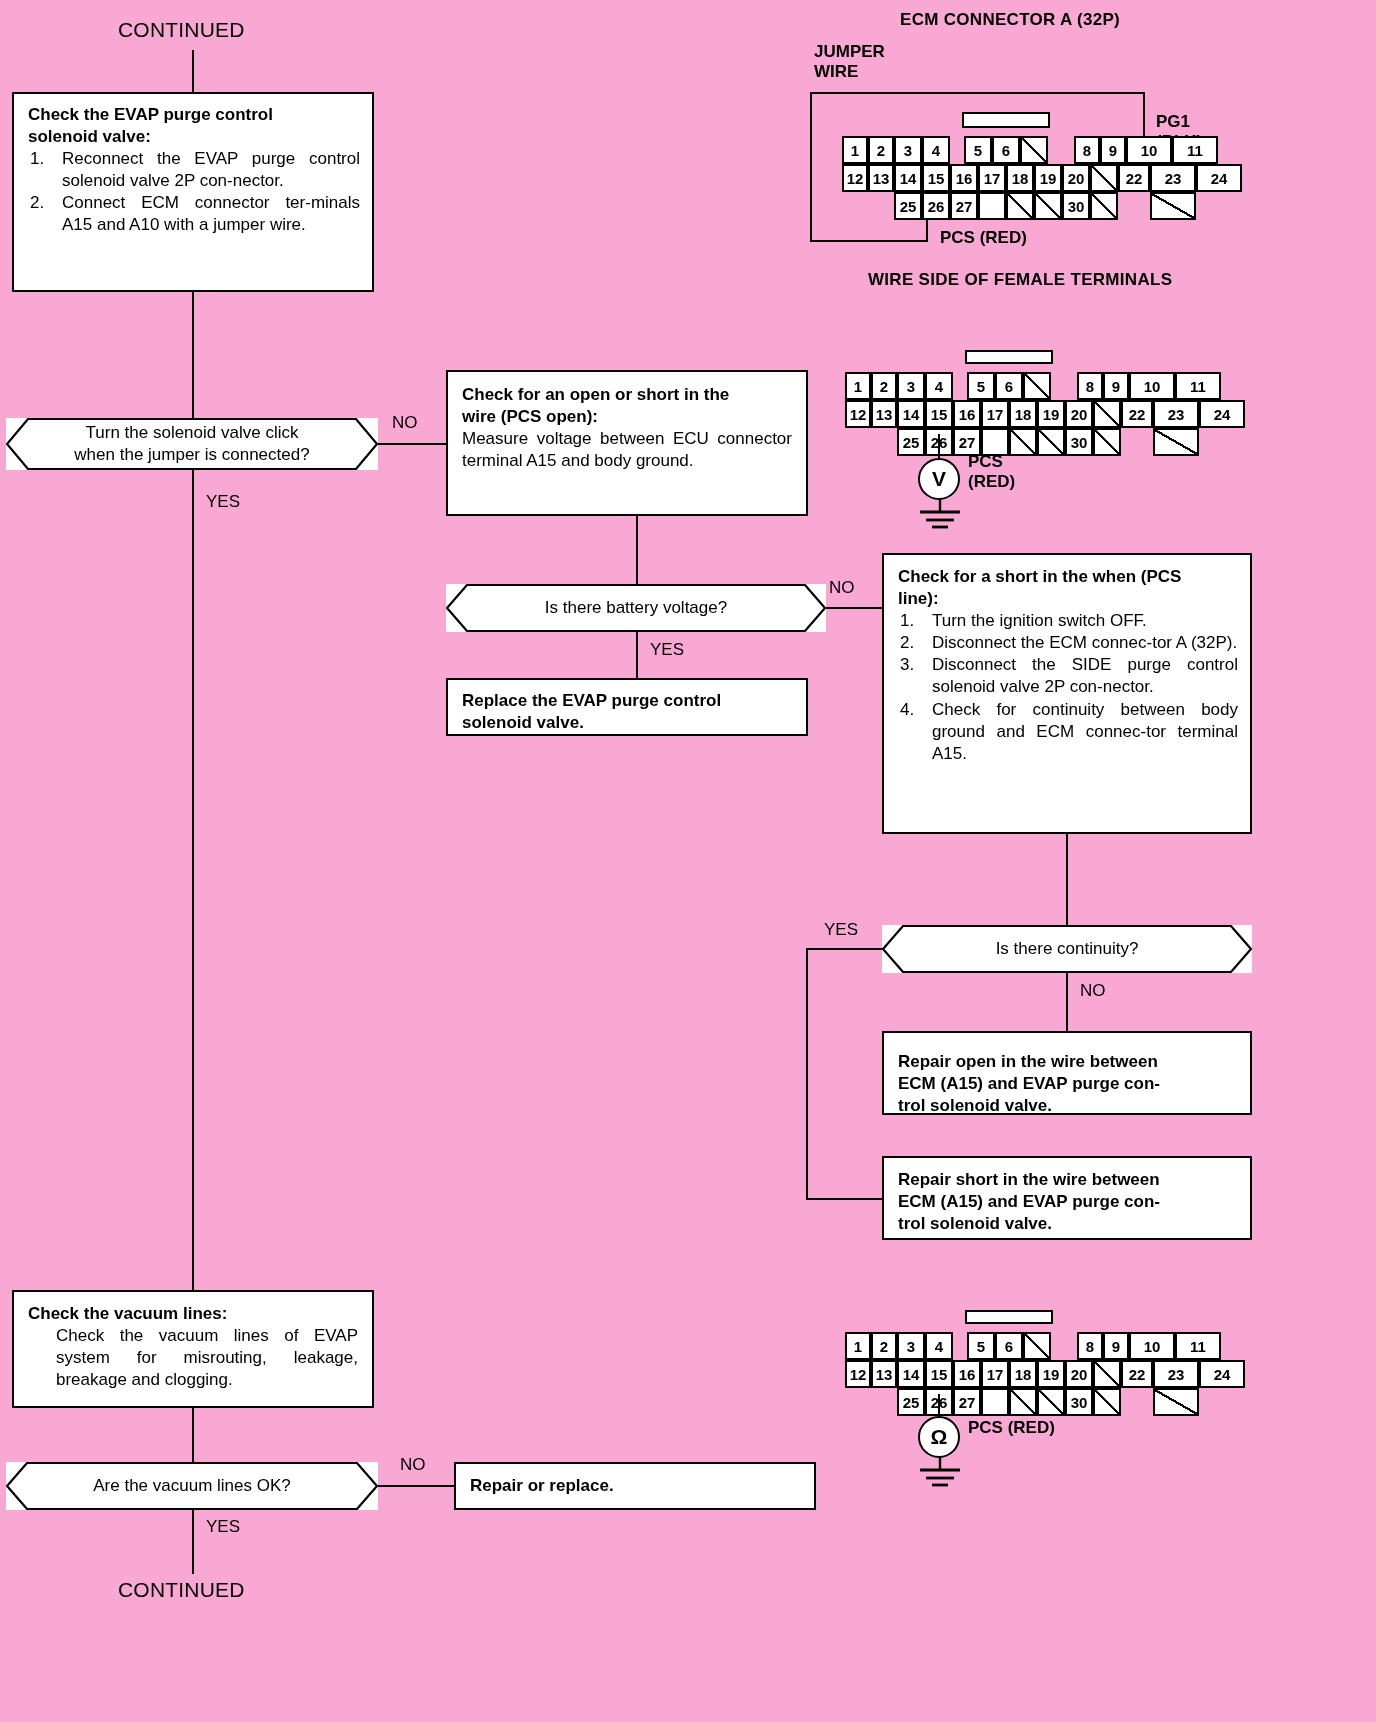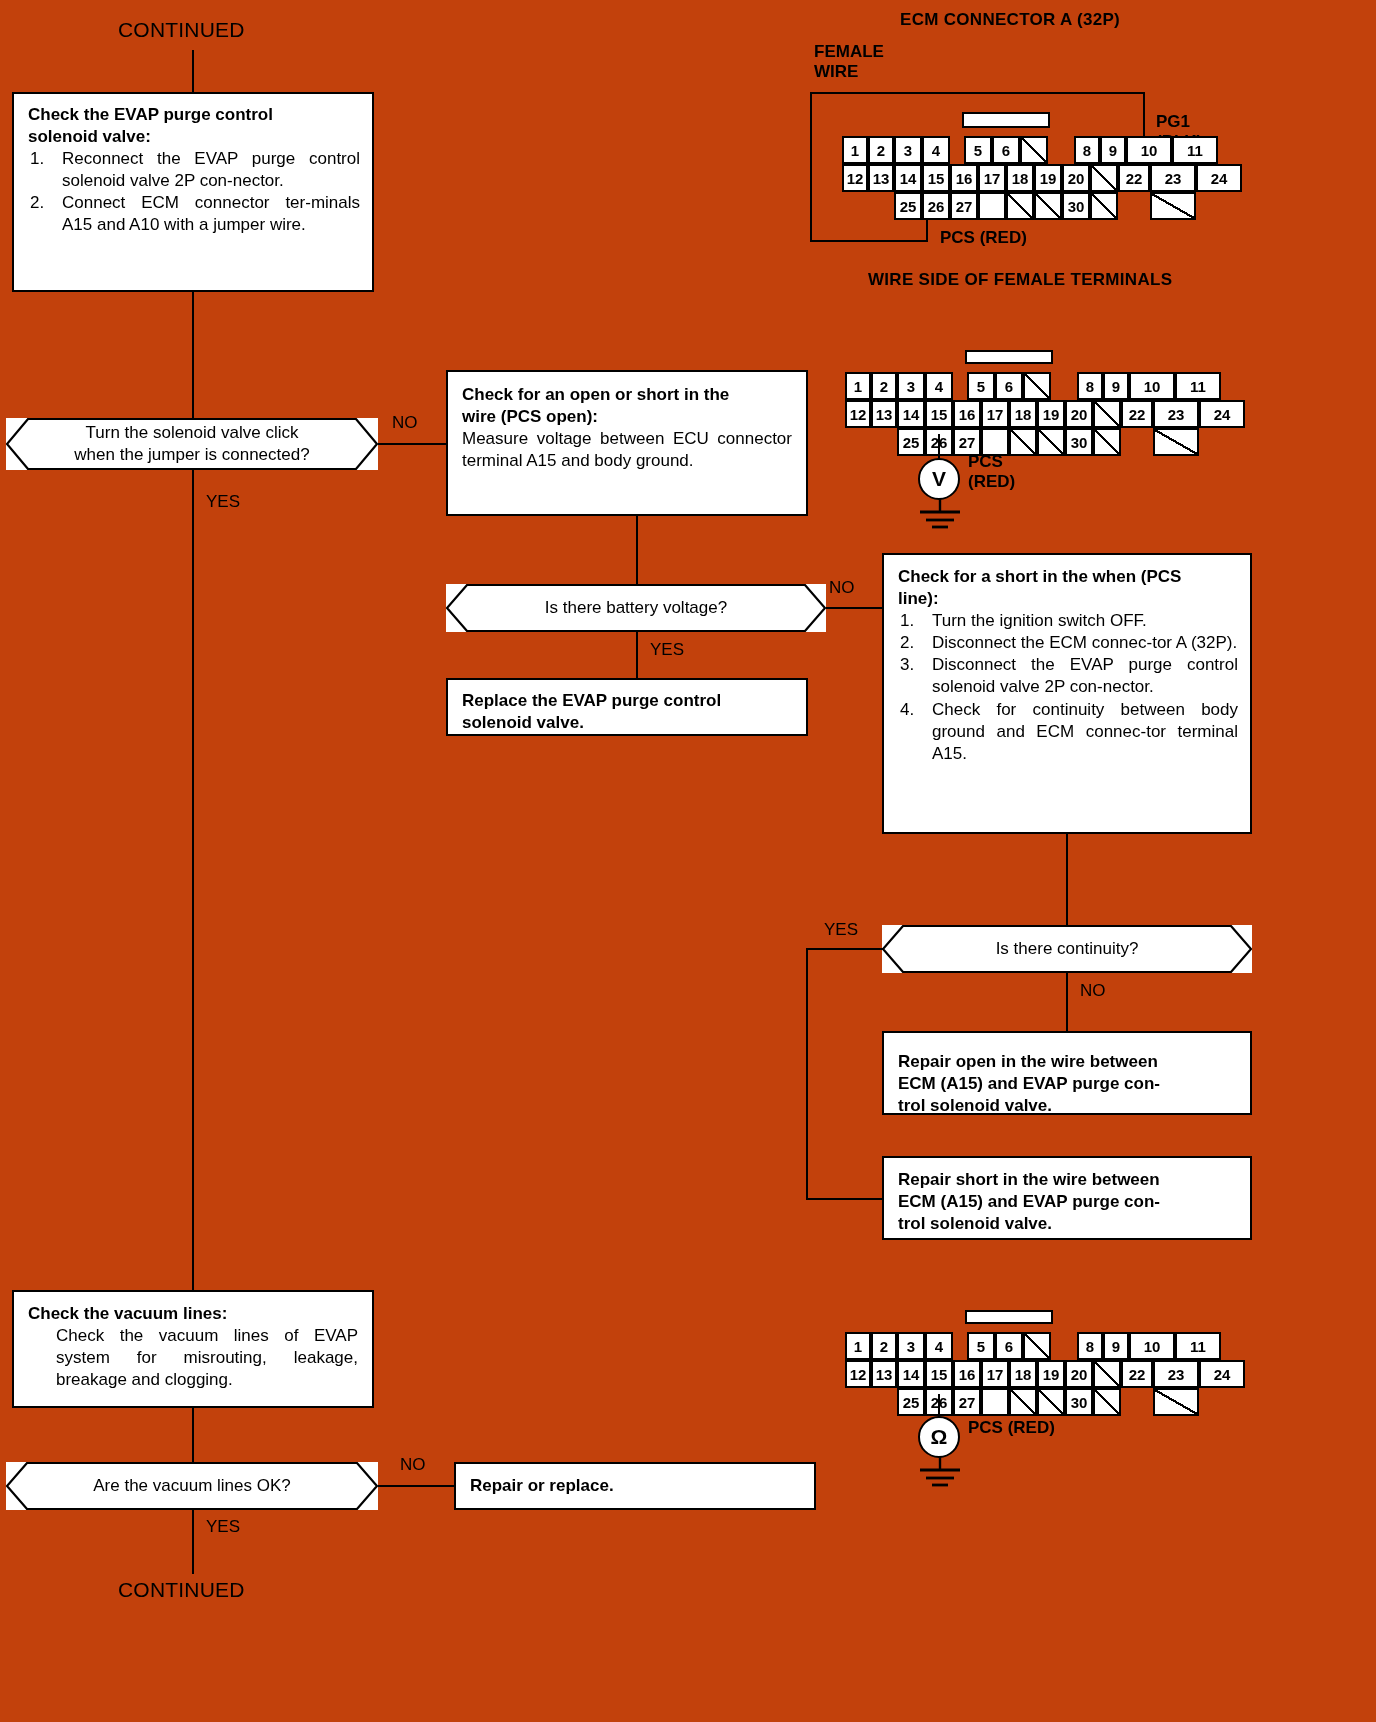--- a/index.html
+++ b/index.html
@@ -8,21 +8,21 @@
     background: #ffffff;
   }
   body {
     font-family: "Liberation Sans", sans-serif;
     color: #000000;
   }
   #page {
     position: relative;
     width: 1376px;
     height: 1722px;
-    background: #c2410c;
+    background: #f9a8d4;
     overflow: hidden;
     text-decoration: underline;
   }
 
   .procbox {
     position: absolute;
     border: 2px solid #000;
     background: #fff;
     box-sizing: border-box;
     padding: 10px 12px 10px 14px;
@@ -233,21 +233,21 @@
       <li>
         <span class="num">1.</span>
         <span>Turn the ignition switch OFF.</span>
       </li>
       <li>
         <span class="num">2.</span>
         <span>Disconnect the ECM connec-tor A (32P).</span>
       </li>
       <li>
         <span class="num">3.</span>
-        <span>Disconnect the EVAP purge control solenoid valve 2P con-nector.</span>
+        <span>Disconnect the SIDE purge control solenoid valve 2P con-nector.</span>
       </li>
       <li>
         <span class="num">4.</span>
         <span>Check for continuity between body ground and ECM connec-tor terminal A15.</span>
       </li>
     </ol>
   </div>
 
   <div class="vline" style="left:1066px; top:834px; height:98px;"></div>
 
@@ -303,21 +303,21 @@
     <span class="hdr">Repair or replace.</span>
   </div>
 
   <div class="vline" style="left:192px; top:1510px; height:64px;"></div>
   <div class="flowlabel" style="left:206px; top:1517px;">YES</div>
   <div class="bigtitle" style="left:118px; top:1578px;">CONTINUED</div>
 
   <div class="bigtitle bold" style="left:900px; top:10px;">ECM CONNECTOR A (32P)</div>
 
   <div class="caplabel" style="left:814px; top:42px;">
-    <span>FEMALE</span><br>
+    <span>JUMPER</span><br>
     <span>WIRE</span>
   </div>
 
   <div class="caplabel" style="left:1156px; top:112px;">
     <span>PG1</span><br>
     <span>(BLK)</span>
   </div>
 
   <div class="hline" style="left:810px; top:92px; width:335px;"></div>
   <div class="vline" style="left:810px; top:92px; height:150px;"></div>

